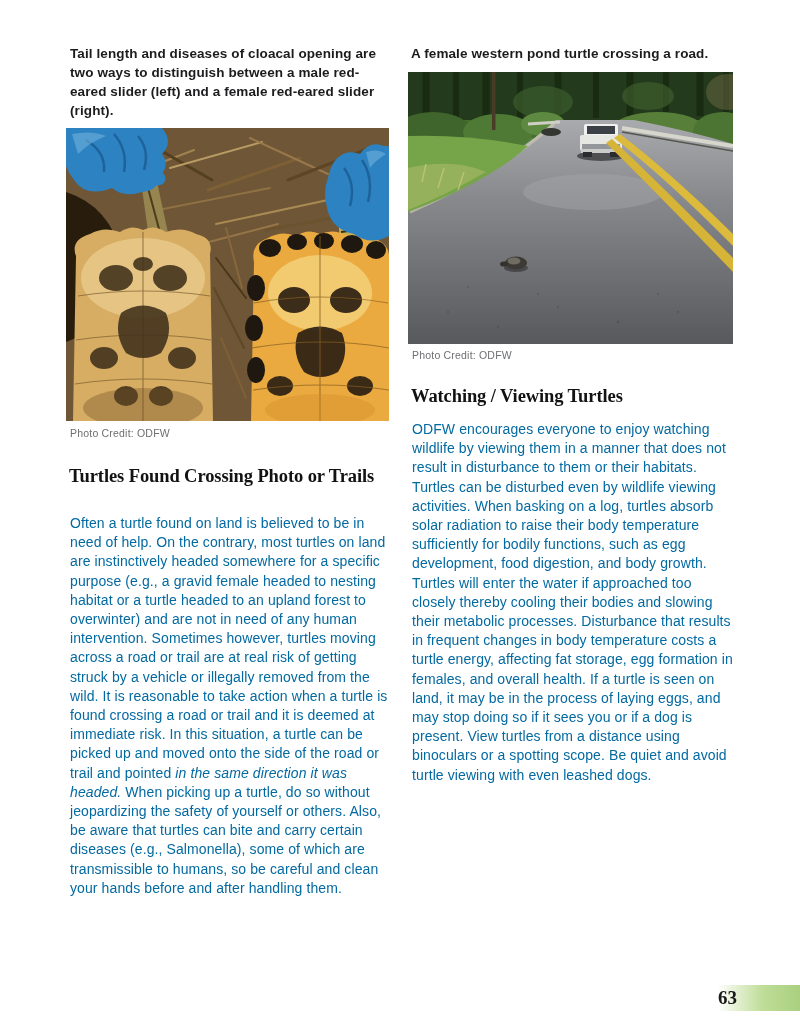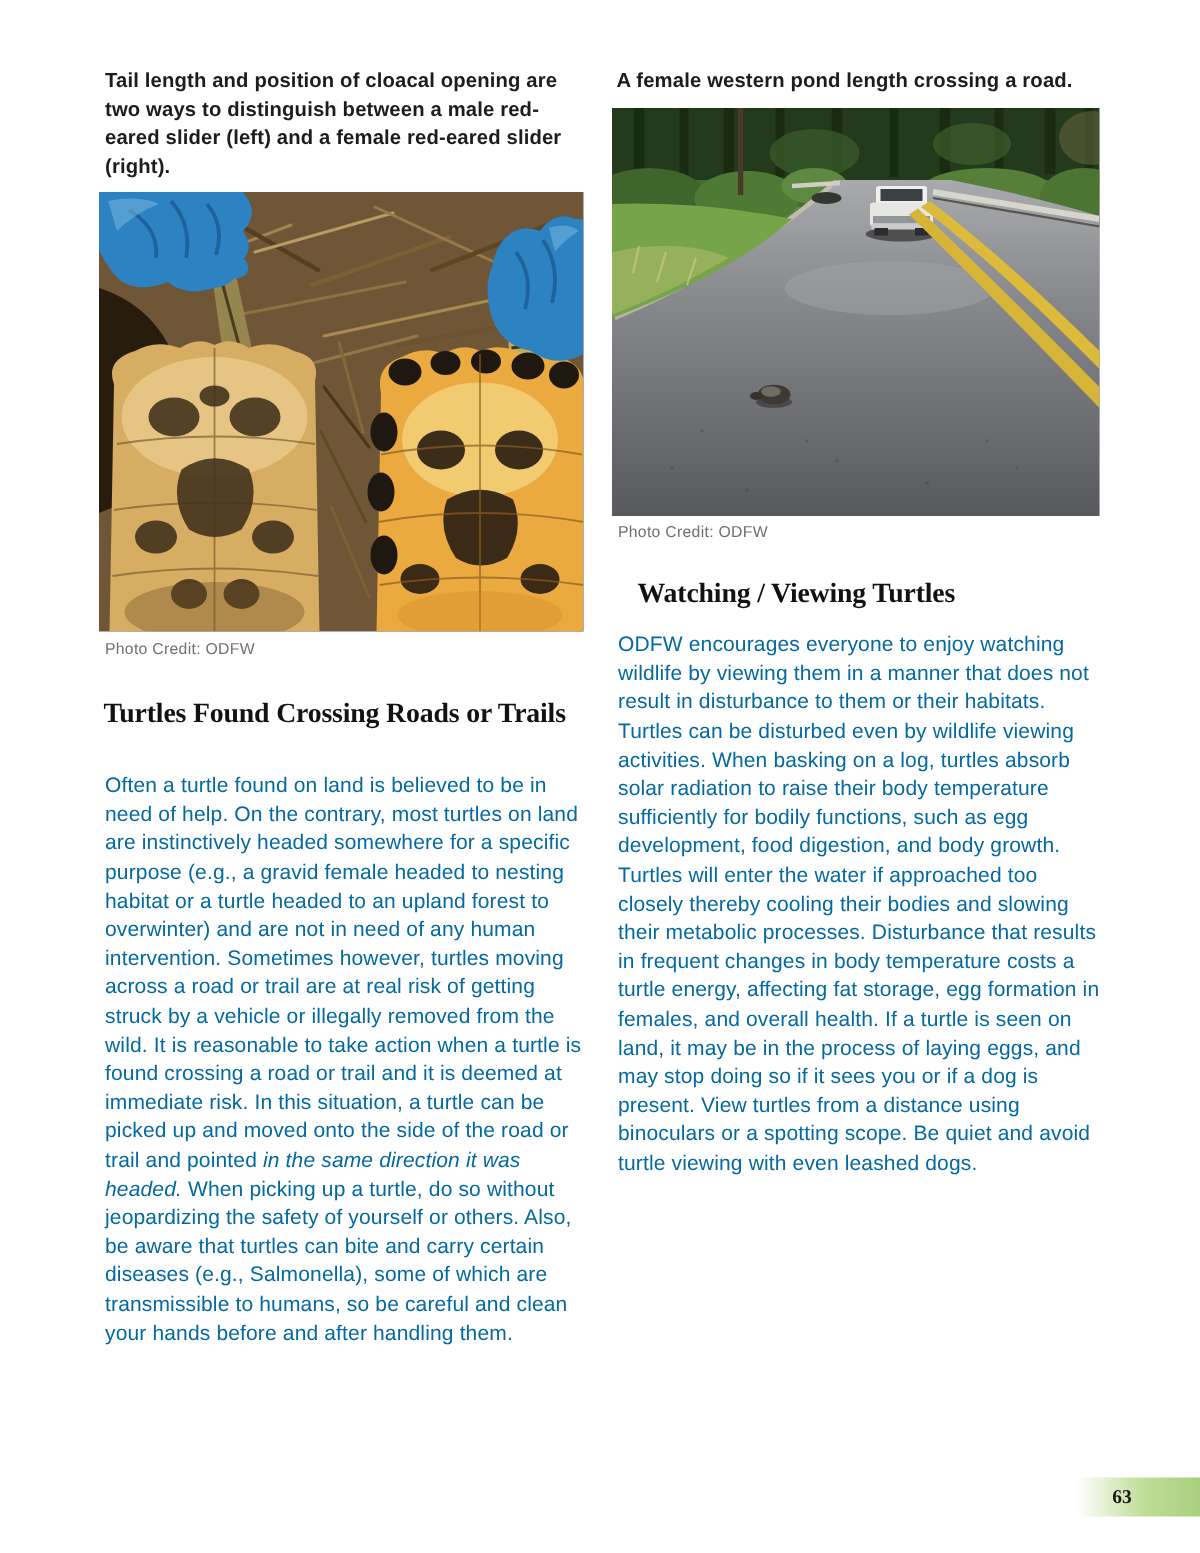--- a/index.html
+++ b/index.html
@@ -17,28 +17,28 @@
     font-family:"Liberation Serif", serif;font-weight:bold;
     font-size:18.5px;color:#121212;letter-spacing:-.1px;
   }
   .body-text{font-size:14px;line-height:19.2px;color:#0369a1;letter-spacing:.1px;}
   .body-text .ital{font-style:italic;}
   .photo{overflow:hidden;background:#777;}
   .photo svg{display:block;}
   .pagebox{
     left:718px;top:985px;width:82px;height:26px;box-sizing:border-box;
     background:linear-gradient(90deg,#ffffff 0%,#e9f3da 18%,#bedd97 55%,#a9d07f 100%);
-    font-family:"Liberation Serif", serif;font-weight:bold;font-size:13px;color:#191919;
-    text-align:center;padding-right:22px;line-height:26px;
+    font-family:"Liberation Serif", serif;font-weight:bold;font-size:19px;color:#191919;
+    text-align:left;padding-right:22px;line-height:26px;
   }
 </style>
 </head>
 <body>
 
-<div class="abs caption" style="left:70px;top:44px;width:322px;">Tail length and position of cloacal opening are two ways to distinguish between a male red-eared slider (left) and a female red-eared slider (right).</div>
+<div class="abs caption" style="left:70px;top:44px;width:322px;">Tail length and diseases of cloacal opening are two ways to distinguish between a male red-eared slider (left) and a female red-eared slider (right).</div>
 
 <div class="abs photo" style="left:66px;top:128px;width:323px;height:293px;">
   <svg width="323" height="293" viewBox="0 0 323 293">
     <rect width="323" height="293" fill="#6f5636"></rect>
     <g stroke-linecap="round">
       <line x1="8" y1="28" x2="86" y2="8" stroke="#8f7143" stroke-width="3"></line>
       <line x1="34" y1="58" x2="128" y2="22" stroke="#a28251" stroke-width="2"></line>
       <line x1="66" y1="6" x2="146" y2="52" stroke="#54401f" stroke-width="3"></line>
       <line x1="104" y1="40" x2="196" y2="14" stroke="#b99c64" stroke-width="2"></line>
       <line x1="142" y1="62" x2="234" y2="30" stroke="#7d6036" stroke-width="3"></line>
@@ -129,27 +129,27 @@
         <path d="M278,40 Q290,56 284,78"></path>
         <path d="M296,32 Q308,50 302,74"></path>
       </g>
       <path d="M300,24 Q312,20 320,26 Q310,32 304,40 Z" fill="#6fb0dc" opacity="0.6"></path>
     </g>
   </svg>
 </div>
 
 <div class="abs credit" style="left:70px;top:427px;">Photo Credit: ODFW</div>
 
-<div class="abs heading" style="left:69px;top:466px;width:330px;">Turtles Found Crossing Roads or Trails</div>
+<div class="abs heading" style="left:69px;top:466px;width:330px;">Turtles Found Crossing Photo or Trails</div>
 
 <div class="abs body-text" style="left:70px;top:514px;width:324px;">
   <span>Often a turtle found on land is believed to be in need of help. On the contrary, most turtles on land are instinctively headed somewhere for a specific purpose (e.g., a gravid female headed to nesting habitat or a turtle headed to an upland forest to overwinter) and are not in need of any human intervention. Sometimes however, turtles moving across a road or trail are at real risk of getting struck by a vehicle or illegally removed from the wild. It is reasonable to take action when a turtle is found crossing a road or trail and it is deemed at immediate risk. In this situation, a turtle can be picked up and moved onto the side of the road or trail and pointed </span><span class="ital">in the same direction it was headed.</span><span> When picking up a turtle, do so without jeopardizing the safety of yourself or others. Also, be aware that turtles can bite and carry certain diseases (e.g., Salmonella), some of which are transmissible to humans, so be careful and clean your hands before and after handling them.</span>
 </div>
 
-<div class="abs caption" style="left:411px;top:44px;width:326px;">A female western pond length crossing a road.</div>
+<div class="abs caption" style="left:411px;top:44px;width:326px;">A female western pond turtle crossing a road.</div>
 
 <div class="abs photo" style="left:408px;top:72px;width:325px;height:272px;">
   <svg width="325" height="272" viewBox="0 0 325 272">
     <defs>
       <linearGradient id="rg" x1="0" y1="0" x2="0" y2="1">
         <stop offset="0" stop-color="#a9aaae"></stop>
         <stop offset="0.35" stop-color="#88898d"></stop>
         <stop offset="1" stop-color="#58595c"></stop>
       </linearGradient>
     </defs>
@@ -226,17 +226,17 @@
       <circle cx="270" cy="240" r="1.2"></circle>
         <circle cx="60" cy="215" r="1.1"></circle>
       <circle cx="130" cy="222" r="1.1"></circle>
         <circle cx="250" cy="222" r="1.1"></circle>
     </g>
   </svg>
 </div>
 
 <div class="abs credit" style="left:412px;top:349px;">Photo Credit: ODFW</div>
 
-<div class="abs heading" style="left:425px;top:386px;width:330px;">Watching / Viewing Turtles</div>
+<div class="abs heading" style="left:411px;top:386px;width:330px;">Watching / Viewing Turtles</div>
 
 <div class="abs body-text" style="left:412px;top:420px;width:327px;">ODFW encourages everyone to enjoy watching wildlife by viewing them in a manner that does not result in disturbance to them or their habitats. Turtles can be disturbed even by wildlife viewing activities. When basking on a log, turtles absorb solar radiation to raise their body temperature sufficiently for bodily functions, such as egg development, food digestion, and body growth. Turtles will enter the water if approached too closely thereby cooling their bodies and slowing their metabolic processes. Disturbance that results in frequent changes in body temperature costs a turtle energy, affecting fat storage, egg formation in females, and overall health. If a turtle is seen on land, it may be in the process of laying eggs, and may stop doing so if it sees you or if a dog is present. View turtles from a distance using binoculars or a spotting scope. Be quiet and avoid turtle viewing with even leashed dogs.</div>
 
 <div class="abs pagebox">63</div>
 
 </body></html>

